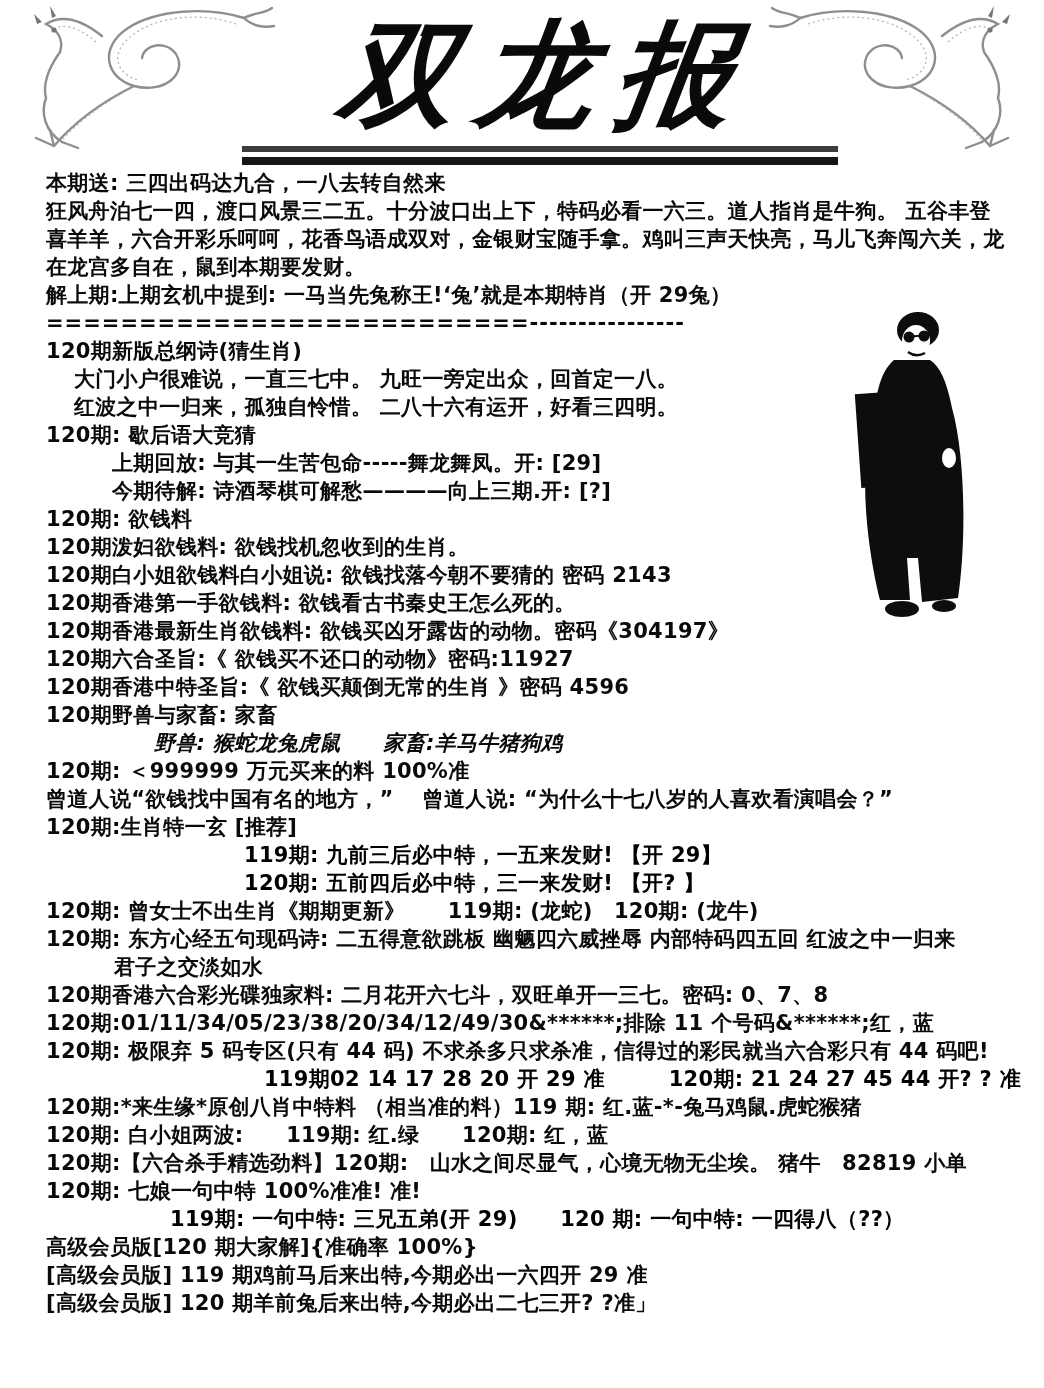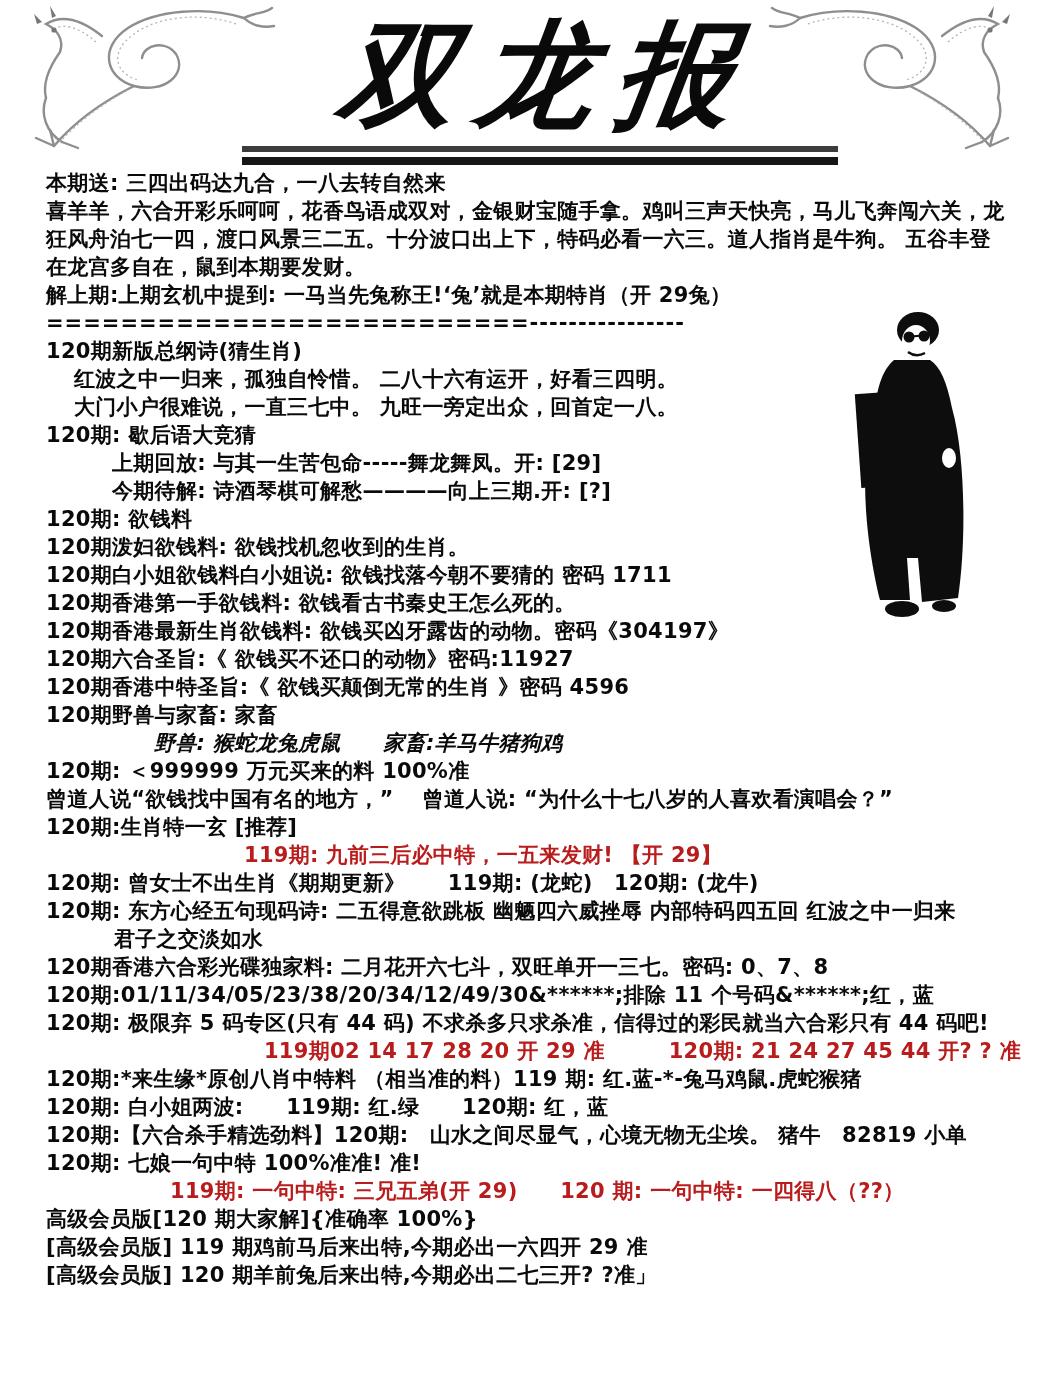--- a/index.html
+++ b/index.html
@@ -31,21 +31,21 @@
   .dragon-left{left:6px;}
   .dragon-right{left:766px;transform:scaleX(-1);}
   
   .person-photo{position:absolute;top:306px;left:852px;width:142px;height:318px;}
   
   .content{position:absolute;top:169px;left:46px;width:975px;}
   .ln{
     font-size:21px;font-weight:bold;line-height:28px;
     white-space:nowrap;letter-spacing:0.3px;
   }
-  .faded{color:#b91c1c;}
+  .faded{color:#000000;}
   .ind-poem{padding-left:28px;}
   .ind-riddle{padding-left:66px;}
   .ind-beast{padding-left:108px;font-style:italic;}
   .ind-junzi{padding-left:68px;}
   .ind-fade-a{padding-left:198px;}
   .ind-fade-b{padding-left:132px;text-align:right;}
   .ind-fade-c{padding-left:124px;}
   .divider{letter-spacing:1px;}
 </style>
 </head>
@@ -113,44 +113,45 @@
     <path d="M56,46 q8,6 17,1" stroke="#0d0d0d" stroke-width="2.4" fill="none"></path>
     <path d="M42,54 C30,64 24,84 22,112 L14,152 C10,205 20,262 28,294 L58,294 L55,252 L66,252 L70,296 L106,292 C114,240 114,152 100,102 C95,76 88,60 78,54 Z" fill="#0d0d0d"></path>
     <rect x="6" y="86" width="60" height="94" fill="#0d0d0d" transform="rotate(-4 36 133)"></rect>
     <ellipse cx="97" cy="152" rx="7" ry="10" fill="#ffffff"></ellipse>
     <ellipse cx="50" cy="303" rx="17" ry="8" fill="#0d0d0d"></ellipse>
     <ellipse cx="92" cy="300" rx="12" ry="6" fill="#0d0d0d"></ellipse>
   </svg>
 
   <div class="content">
     <div class="ln">本期送: 三四出码达九合，一八去转自然来</div>
+    <div class="ln">狂风舟泊七一四，渡口风景三二五。十分波口出上下，特码必看一六三。道人指肖是牛狗。 五谷丰登</div>
     <div class="ln">喜羊羊，六合开彩乐呵呵，花香鸟语成双对，金银财宝随手拿。鸡叫三声天快亮，马儿飞奔闯六关，龙</div>
-    <div class="ln">狂风舟泊七一四，渡口风景三二五。十分波口出上下，特码必看一六三。道人指肖是牛狗。 五谷丰登</div>
     <div class="ln">在龙宫多自在，鼠到本期要发财。</div>
     <div class="ln">解上期:上期玄机中提到: 一马当先兔称王!‘兔’就是本期特肖（开 29兔）</div>
     <div class="ln divider">==========================----------------</div>
     <div class="ln">120期新版总纲诗(猜生肖)</div>
+    <div class="ln ind-poem">大门小户很难说，一直三七中。 九旺一旁定出众，回首定一八。</div>
     <div class="ln ind-poem">红波之中一归来，孤独自怜惜。 二八十六有运开，好看三四明。</div>
-    <div class="ln ind-poem">大门小户很难说，一直三七中。 九旺一旁定出众，回首定一八。</div>
     <div class="ln">120期: 歇后语大竞猜</div>
     <div class="ln ind-riddle">上期回放: 与其一生苦包命-----舞龙舞凤。开: [29]</div>
     <div class="ln ind-riddle">今期待解: 诗酒琴棋可解愁————向上三期.开: [?]</div>
     <div class="ln">120期: 欲钱料</div>
     <div class="ln">120期泼妇欲钱料: 欲钱找机忽收到的生肖。</div>
-    <div class="ln">120期白小姐欲钱料白小姐说: 欲钱找落今朝不要猜的 密码 1711</div>
+    <div class="ln">120期白小姐欲钱料白小姐说: 欲钱找落今朝不要猜的 密码 2143</div>
     <div class="ln">120期香港第一手欲钱料: 欲钱看古书秦史王怎么死的。</div>
     <div class="ln">120期香港最新生肖欲钱料: 欲钱买凶牙露齿的动物。密码《304197》</div>
     <div class="ln">120期六合圣旨:《 欲钱买不还口的动物》密码:11927</div>
     <div class="ln">120期香港中特圣旨:《 欲钱买颠倒无常的生肖 》密码 4596</div>
     <div class="ln">120期野兽与家畜: 家畜</div>
     <div class="ln ind-beast">野兽: 猴蛇龙兔虎鼠　　家畜:羊马牛猪狗鸡</div>
     <div class="ln">120期: ＜999999 万元买来的料 100%准</div>
     <div class="ln">曾道人说“欲钱找中国有名的地方，”　 曾道人说: “为什么十七八岁的人喜欢看演唱会？”</div>
     <div class="ln">120期:生肖特一玄 [推荐]</div>
     <div class="ln faded ind-fade-a">119期: 九前三后必中特，一五来发财! 【开 29】</div>
+    <div class="ln faded ind-fade-a">120期: 五前四后必中特，三一来发财! 【开? 】</div>
     <div class="ln">120期: 曾女士不出生肖《期期更新》　　119期: (龙蛇)　120期: (龙牛)</div>
     <div class="ln">120期: 东方心经五句现码诗: 二五得意欲跳板 幽魉四六威挫辱 内部特码四五回 红波之中一归来</div>
     <div class="ln ind-junzi">君子之交淡如水</div>
     <div class="ln">120期香港六合彩光碟独家料: 二月花开六七斗，双旺单开一三七。密码: 0、7、8</div>
     <div class="ln">120期:01/11/34/05/23/38/20/34/12/49/30&amp;******;排除 11 个号码&amp;******;红，蓝</div>
     <div class="ln">120期: 极限弃 5 码专区(只有 44 码) 不求杀多只求杀准，信得过的彩民就当六合彩只有 44 码吧!</div>
     <div class="ln faded ind-fade-b">119期02 14 17 28 20 开 29 准　　　120期: 21 24 27 45 44 开? ? 准</div>
     <div class="ln">120期:*来生缘*原创八肖中特料 （相当准的料）119 期: 红.蓝-*-兔马鸡鼠.虎蛇猴猪</div>
     <div class="ln">120期: 白小姐两波:　　119期: 红.绿　　120期: 红，蓝</div>
     <div class="ln">120期:【六合杀手精选劲料】120期:　山水之间尽显气，心境无物无尘埃。 猪牛　82819 小单</div>

